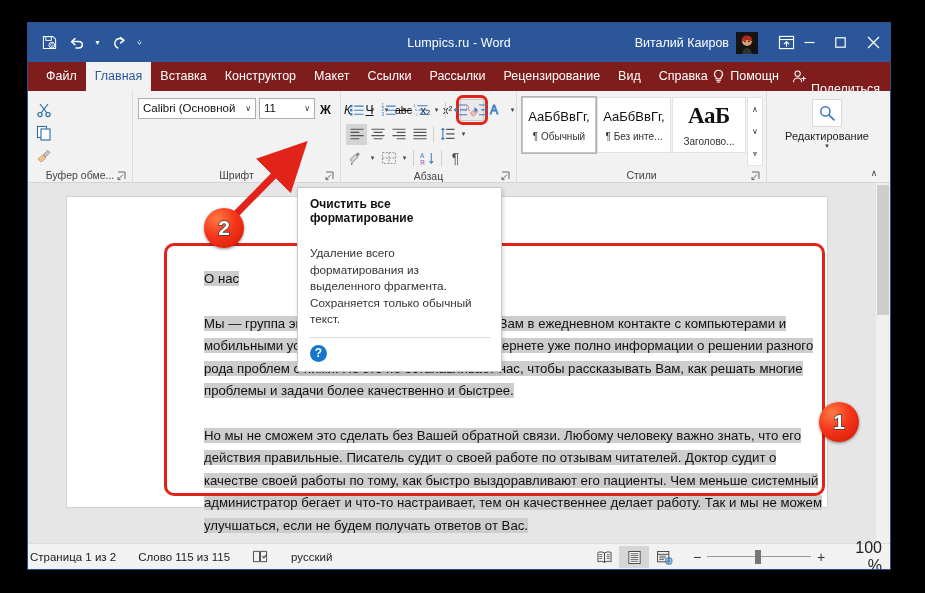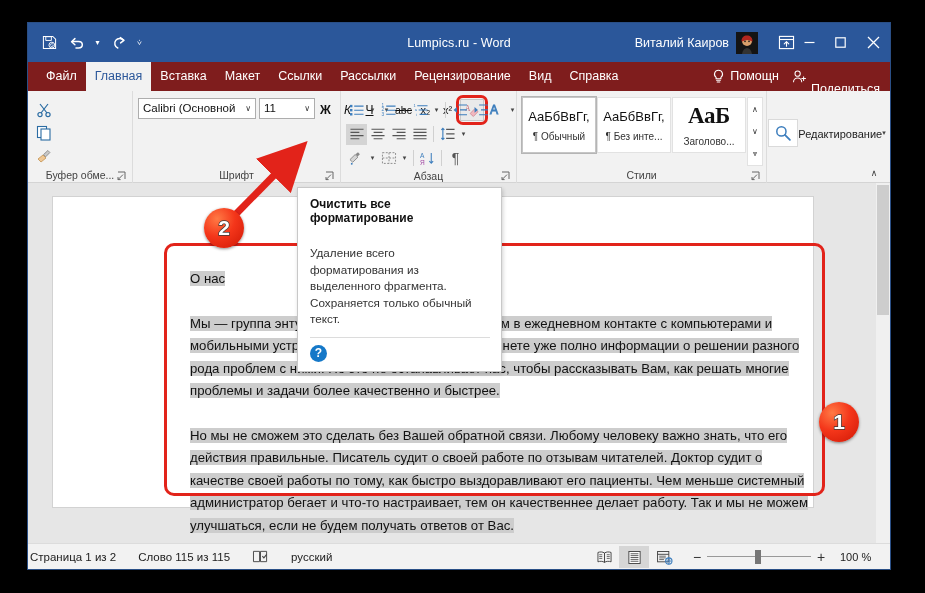--- a/index.html
+++ b/index.html
@@ -181,38 +181,38 @@
     font-size: 10px; color: #333; margin-top: 7px;
     white-space: nowrap; max-width: 72px; overflow: hidden;
   }
   .style-scroll {
     width: 16px; display: flex; flex-direction: column;
     border: 1px solid #e2e2e2; background: #fff;
   }
   .ssbtn { flex: 1; display: flex; align-items: center; justify-content: center; font-size: 8px; color: #333; }
 
   
-  .editgrp { display: flex; flex-direction: row; align-items: center; padding-top: 4px; }
+  .editgrp { display: flex; flex-direction: column; align-items: center; padding-top: 4px; }
   .edit-icon {
     width: 30px; height: 28px; border: 1px solid #dadada; background: #fff;
     display: flex; align-items: center; justify-content: center;
   }
   .edit-lbl { font-size: 11px; color: #222; margin-top: 3px; }
   .collapse-ribbon {
     position: absolute; right: 6px; bottom: 3px;
     width: 14px; height: 14px; display: flex; align-items: center; justify-content: center;
     font-size: 9px; color: #444;
   }
 
   
   .docarea {
     flex: 1; background: #e6e6e6; position: relative; overflow: hidden;
   }
   .page {
-    position: absolute; left: 25px; top: 14px;
+    position: absolute; left: 39px; top: 14px;
     width: 760px; height: 310px; background: #fff;
     box-shadow: 0 0 0 1px #d2d2d2;
   }
   .doc-text {
     position: absolute; left: 137px; top: 71px; width: 627px;
   }
   .para { font-size: 13.2px; color: #111; line-height: 22.5px; }
   .para .hl { background: #cdcdcd; }
   .para.p2 { margin-top: 22px; }
   .para.p3 { margin-top: 22px; }
@@ -256,21 +256,21 @@
   .zoom-sign { width: 20px; text-align: center; font-size: 14px; color: #333; }
   .zoom-track { width: 104px; height: 26px; position: relative; }
   .zoom-track::before {
     content: ''; position: absolute; left: 0; right: 0; top: 12px;
     height: 1px; background: #999;
   }
   .zoom-thumb {
     position: absolute; left: 48px; top: 6px;
     width: 6px; height: 14px; background: #767676;
   }
-  .zoom-pct { font-size: 11px; color: #222; margin-left: 9px; width: 42px; text-align: left; }
+  .zoom-pct { font-size: 16px; color: #222; margin-left: 9px; width: 42px; text-align: right; }
 
   
   .tooltip {
     position: absolute; left: 297px; top: 187px;
     width: 205px; background: #fff;
     border: 1px solid #c8c8c8;
     box-shadow: 1px 2px 4px rgba(0,0,0,.18);
     padding: 9px 11px 9px 12px; z-index: 30;
   }
   .tt-title { font-size: 12px; font-weight: 700; color: #111; margin-bottom: 8px; }
@@ -375,20 +375,21 @@
             <path d="M2 2l11 11M13 2L2 13" stroke="#fff" stroke-width="1.3"></path>
           </svg>
       </div>
     </div>
   </div>
 
   <div class="tabstrip">
     <div class="tab">Файл</div>
     <div class="tab active">Главная</div>
     <div class="tab">Вставка</div>
+    <div class="tab">Конструктор</div>
     <div class="tab">Макет</div>
     <div class="tab">Ссылки</div>
     <div class="tab">Рассылки</div>
     <div class="tab">Рецензирование</div>
     <div class="tab">Вид</div>
     <div class="tab">Справка</div>
 
     <div class="tab-right">
       <div class="helpbox">
         <svg width="13" height="15" viewBox="0 0 13 15">

